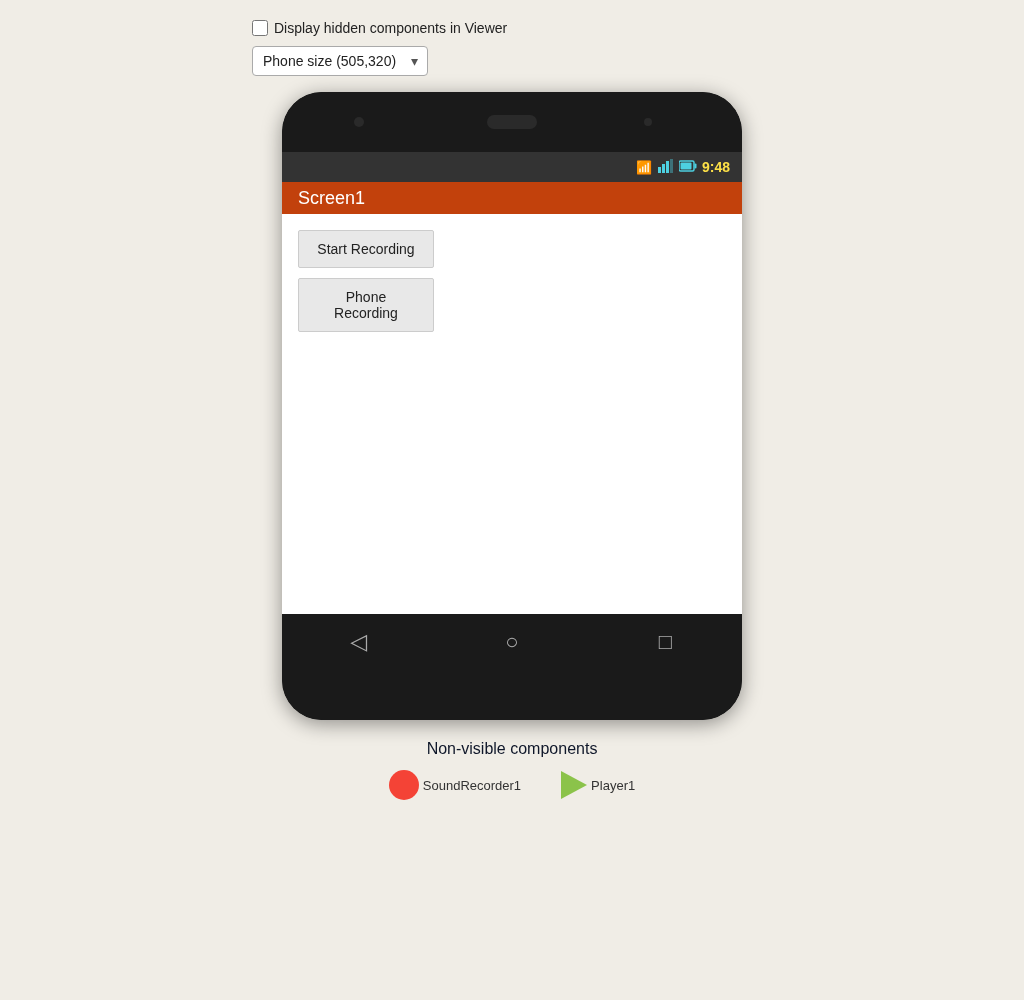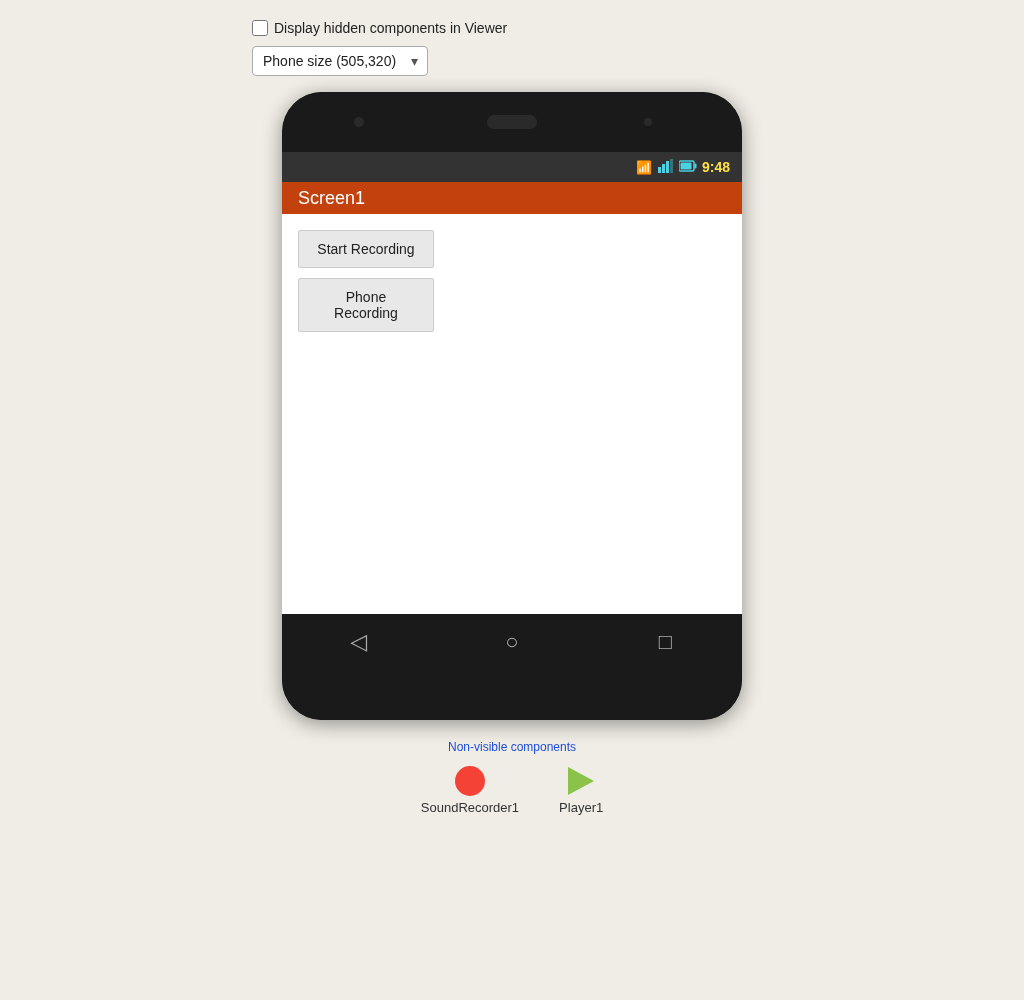--- a/index.html
+++ b/index.html
@@ -238,34 +238,34 @@
     
     .non-visible-section {
       margin-top: 20px;
       display: flex;
       flex-direction: column;
       align-items: center;
       gap: 12px;
     }
 
     .non-visible-title {
-      font-size: 12px;
-      color: #1d4ed8;
+      font-size: 16px;
+      color: #0f172a;
       font-weight: 500;
     }
 
     .non-visible-components {
       display: flex;
       gap: 40px;
       align-items: flex-start;
     }
 
     .non-visible-item {
       display: flex;
-      flex-direction: column;
+      flex-direction: row;
       align-items: center;
       gap: 4px;
     }
 
     .sound-recorder-icon {
       width: 30px;
       height: 30px;
       background: #f44336;
       border-radius: 50%;
     }

